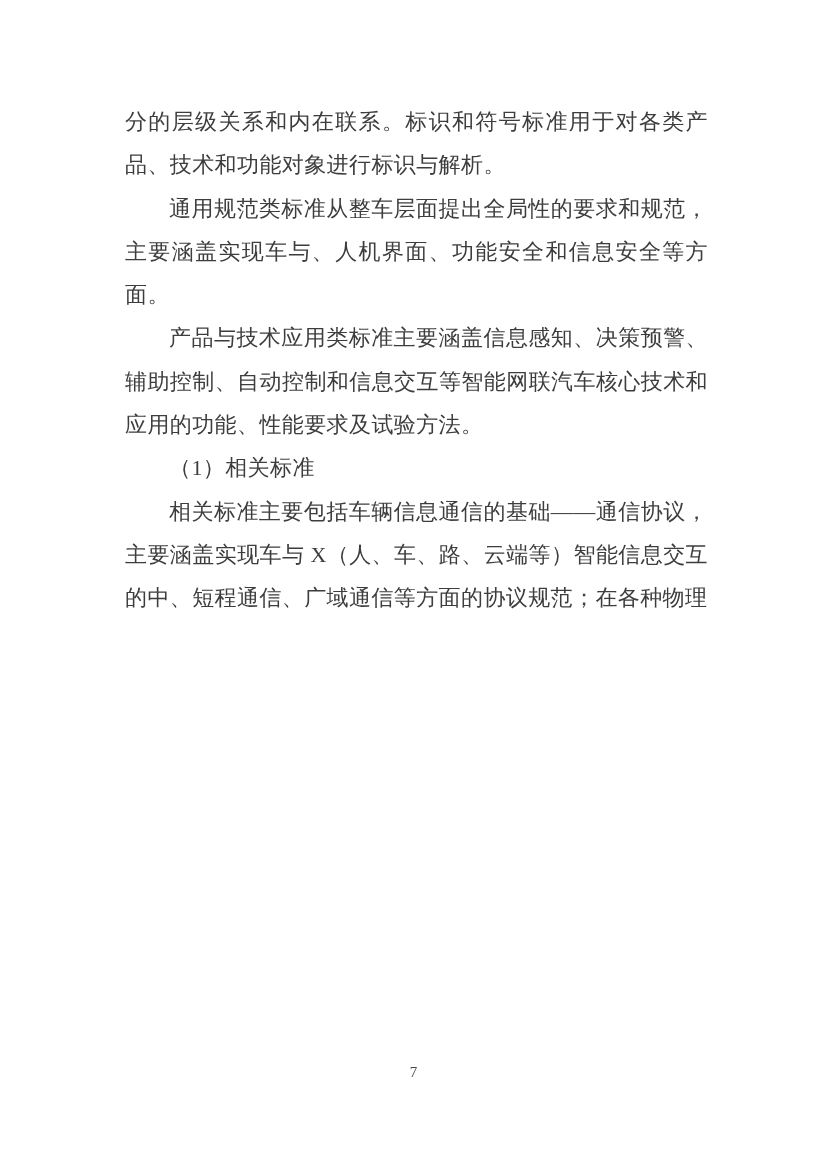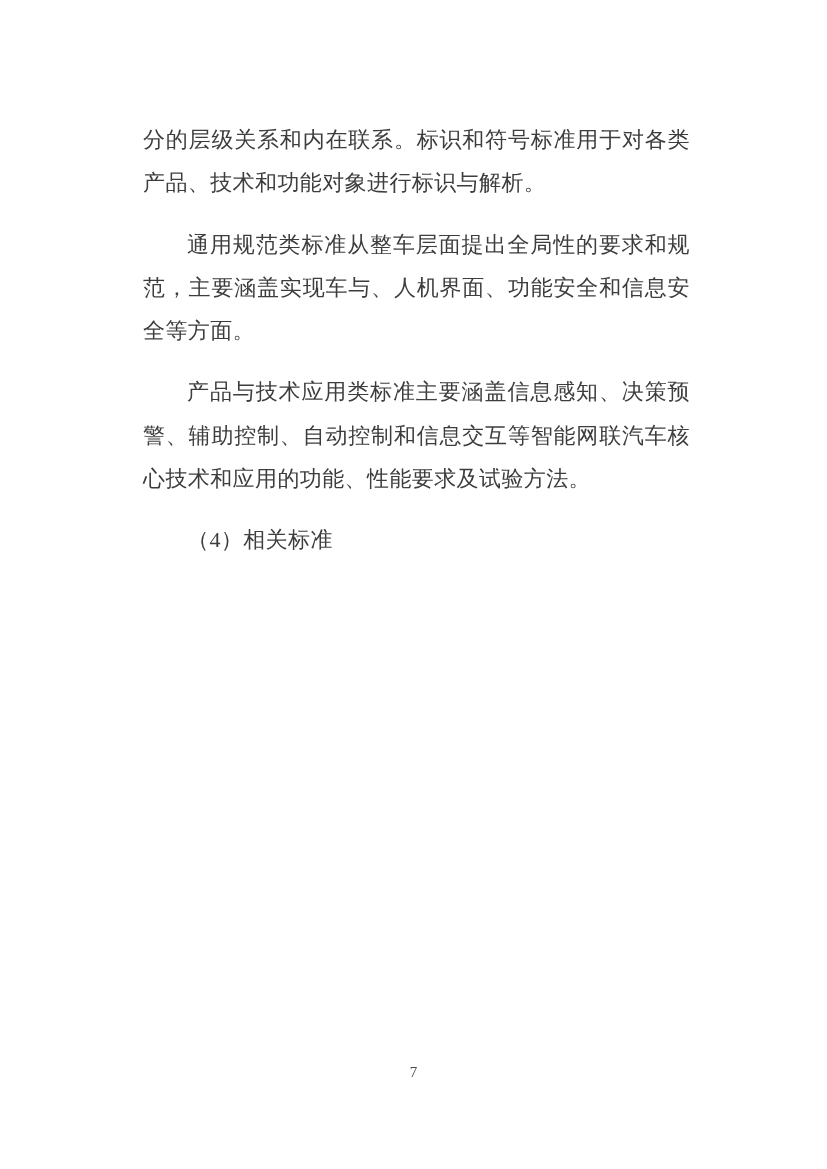--- a/index.html
+++ b/index.html
@@ -21,21 +21,21 @@
     left: 125px;
     top: 100px;
     width: 583px;
     font-size: 22px;
     line-height: 43.3px;
     text-align: justify;
     text-justify: inter-character;
     letter-spacing: 0.4px;
   }
   .text-block p {
-    margin: 18px;
+    margin: 0;
     padding: 0;
   }
   .text-block p.indent {
     text-indent: 2em;
   }
   .page-footer {
     position: absolute;
     left: 0;
     top: 1060px;
     width: 827px;
@@ -47,20 +47,21 @@
 </style>
 </head>
 <body>
 
 <div class="page">
 
   <div class="text-block">
     <p>分的层级关系和内在联系。标识和符号标准用于对各类产品、技术和功能对象进行标识与解析。</p>
     <p class="indent">通用规范类标准从整车层面提出全局性的要求和规范，主要涵盖实现车与、人机界面、功能安全和信息安全等方面。</p>
     <p class="indent">产品与技术应用类标准主要涵盖信息感知、决策预警、辅助控制、自动控制和信息交互等智能网联汽车核心技术和应用的功能、性能要求及试验方法。</p>
-    <p class="indent">（4）相关标准</p>
+    <p class="indent">（1）相关标准</p>
+    <p class="indent">相关标准主要包括车辆信息通信的基础——通信协议，主要涵盖实现车与 X（人、车、路、云端等）智能信息交互的中、短程通信、广域通信等方面的协议规范；在各种物理</p>
   </div>
 
   <div class="page-footer">
     <span>7</span>
   </div>
 
 </div>
 
 </body></html>

